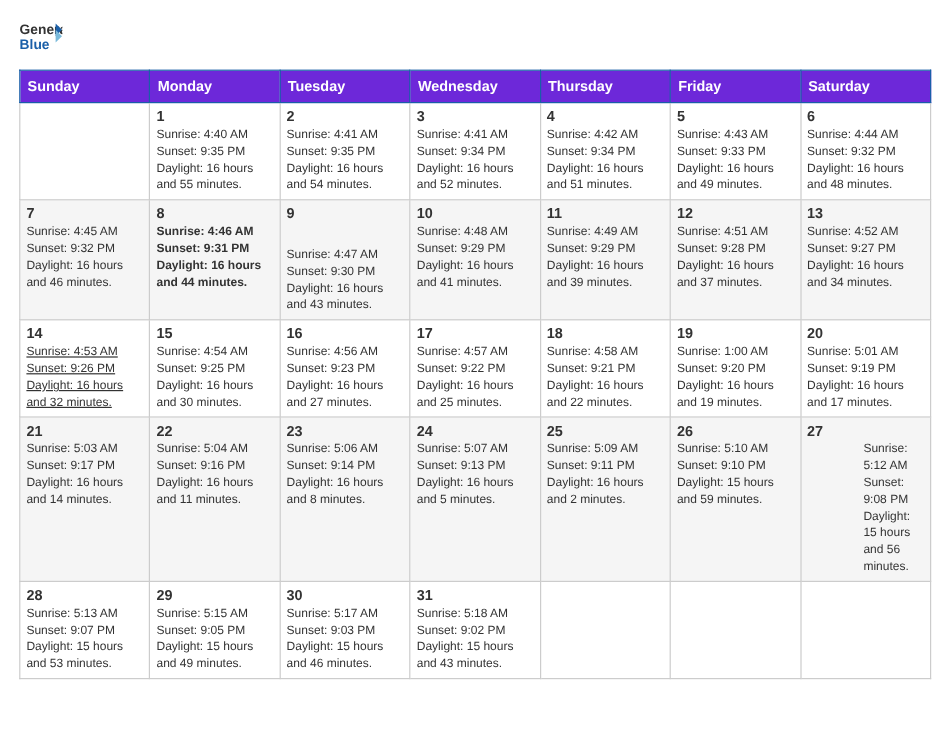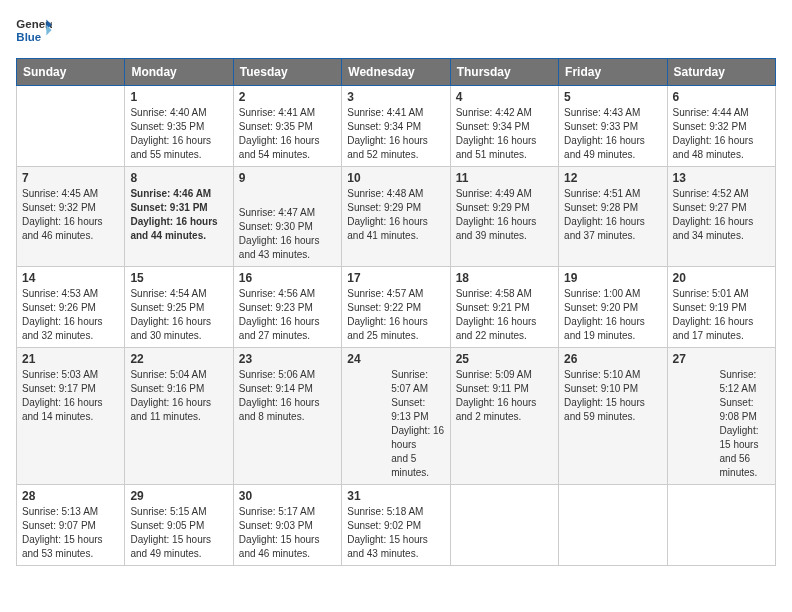--- a/index.html
+++ b/index.html
@@ -36,21 +36,21 @@
     .title-block .location {
       font-size: 14px;
       color: #555;
     }
     .calendar {
       width: 100%;
       border-collapse: collapse;
       font-size: 11px;
     }
     .calendar th {
-      background: #737373;
+      background: #6d28d9;
       color: #fff;
       text-align: left;
       padding: 6px 6px;
       font-size: 12px;
       font-weight: bold;
       border: 1px solid #1a5fa8;
     }
     .calendar td {
       border: 1px solid #ccc;
       vertical-align: top;
@@ -200,21 +200,21 @@
           <div class="day-num">13</div>
           <div class="day-info" style="white-space: pre-line;">Sunrise: 4:52 AM
 Sunset: 9:27 PM
 Daylight: 16 hours
 and 34 minutes.</div>
         </td>
       </tr>
       <tr>
         <td>
           <div class="day-num">14</div>
-          <div class="day-info" style="white-space: pre-line;">Sunrise: 4:53 AM
+          <div class="day-info" style="white-space: pre-line; text-decoration: underline;">Sunrise: 4:53 AM
 Sunset: 9:26 PM
 Daylight: 16 hours
 and 32 minutes.</div>
         </td>
         <td>
           <div class="day-num">15</div>
           <div class="day-info" style="white-space: pre-line;">Sunrise: 4:54 AM
 Sunset: 9:25 PM
 Daylight: 16 hours
 and 30 minutes.</div>
@@ -272,21 +272,21 @@
         </td>
         <td>
           <div class="day-num">23</div>
           <div class="day-info" style="white-space: pre-line;">Sunrise: 5:06 AM
 Sunset: 9:14 PM
 Daylight: 16 hours
 and 8 minutes.</div>
         </td>
         <td>
           <div class="day-num">24</div>
-          <div class="day-info" style="white-space: pre-line; margin-left: 44px;">Sunrise: 5:07 AM
+          <div class="day-info" style="white-space: pre-line;">Sunrise: 5:07 AM
 Sunset: 9:13 PM
 Daylight: 16 hours
 and 5 minutes.</div>
         </td>
         <td>
           <div class="day-num">25</div>
           <div class="day-info" style="white-space: pre-line;">Sunrise: 5:09 AM
 Sunset: 9:11 PM
 Daylight: 16 hours
 and 2 minutes.</div>

